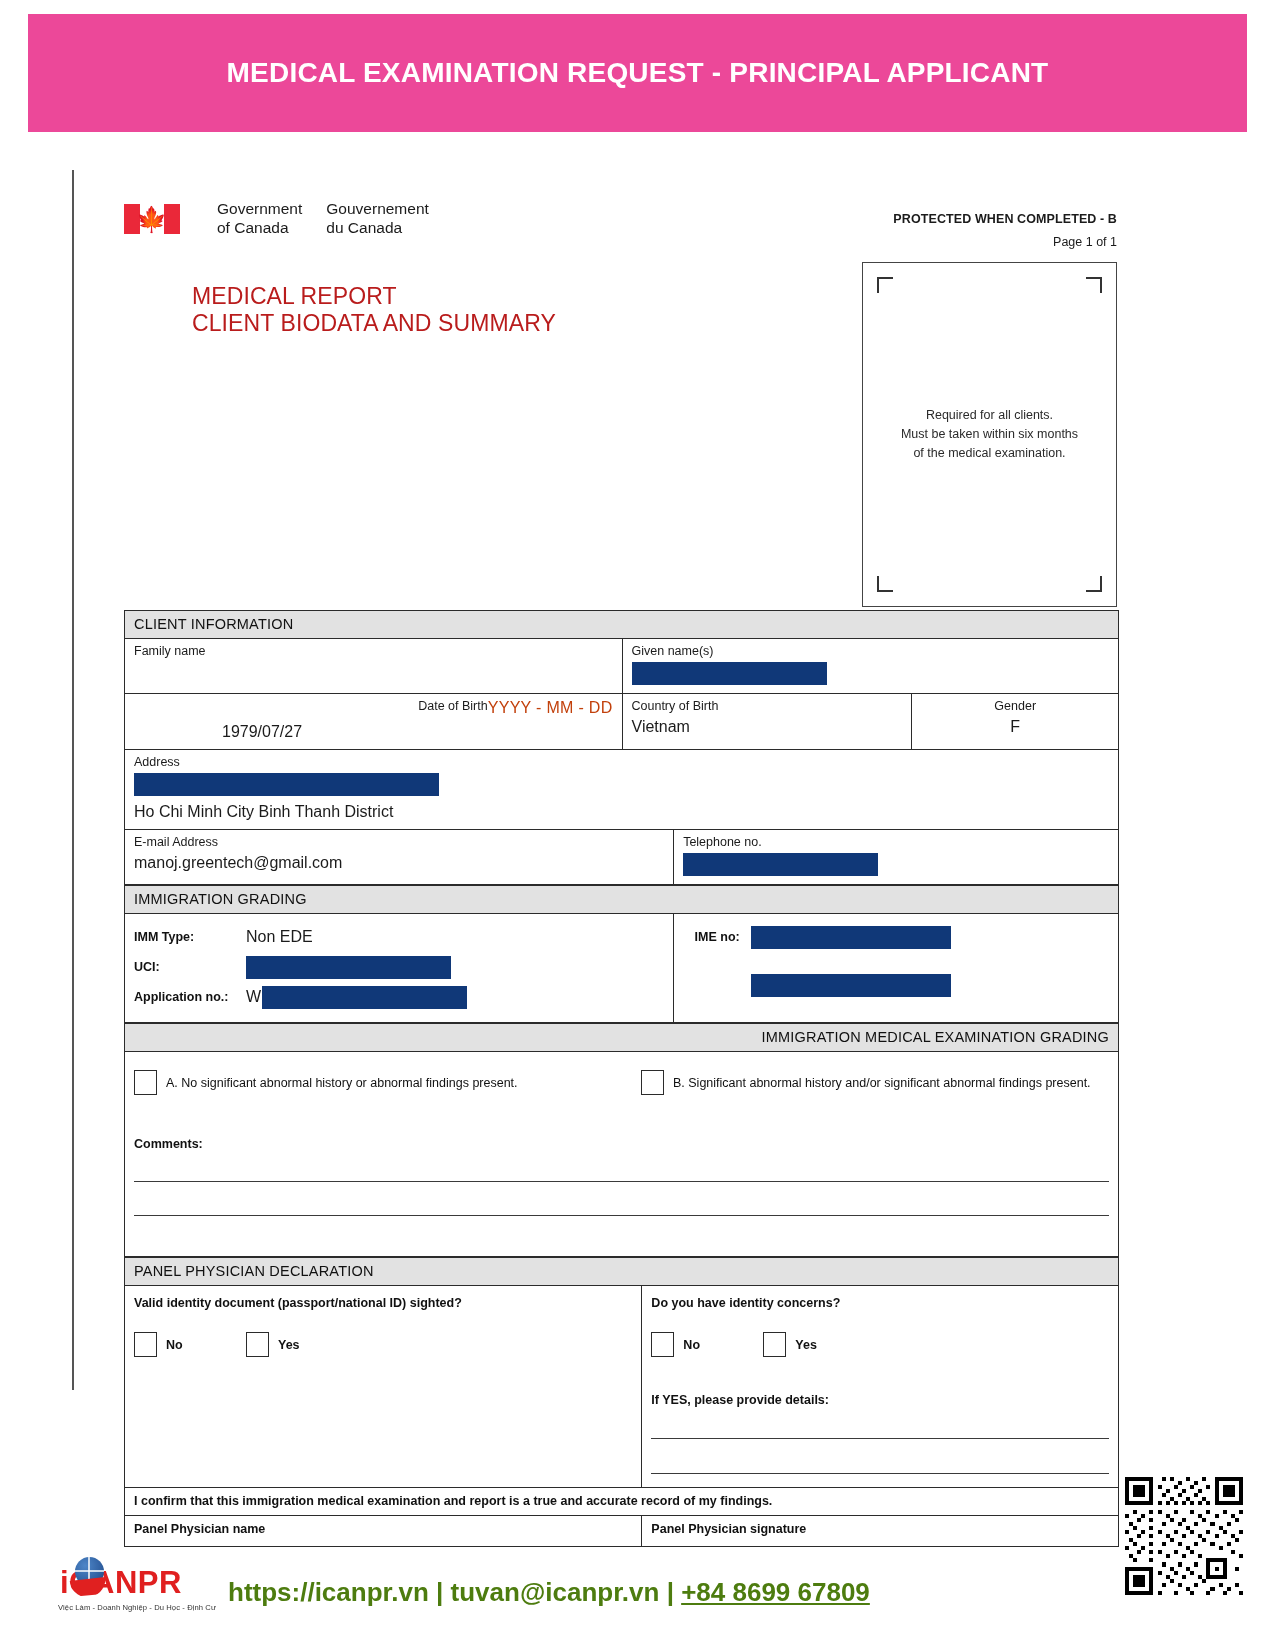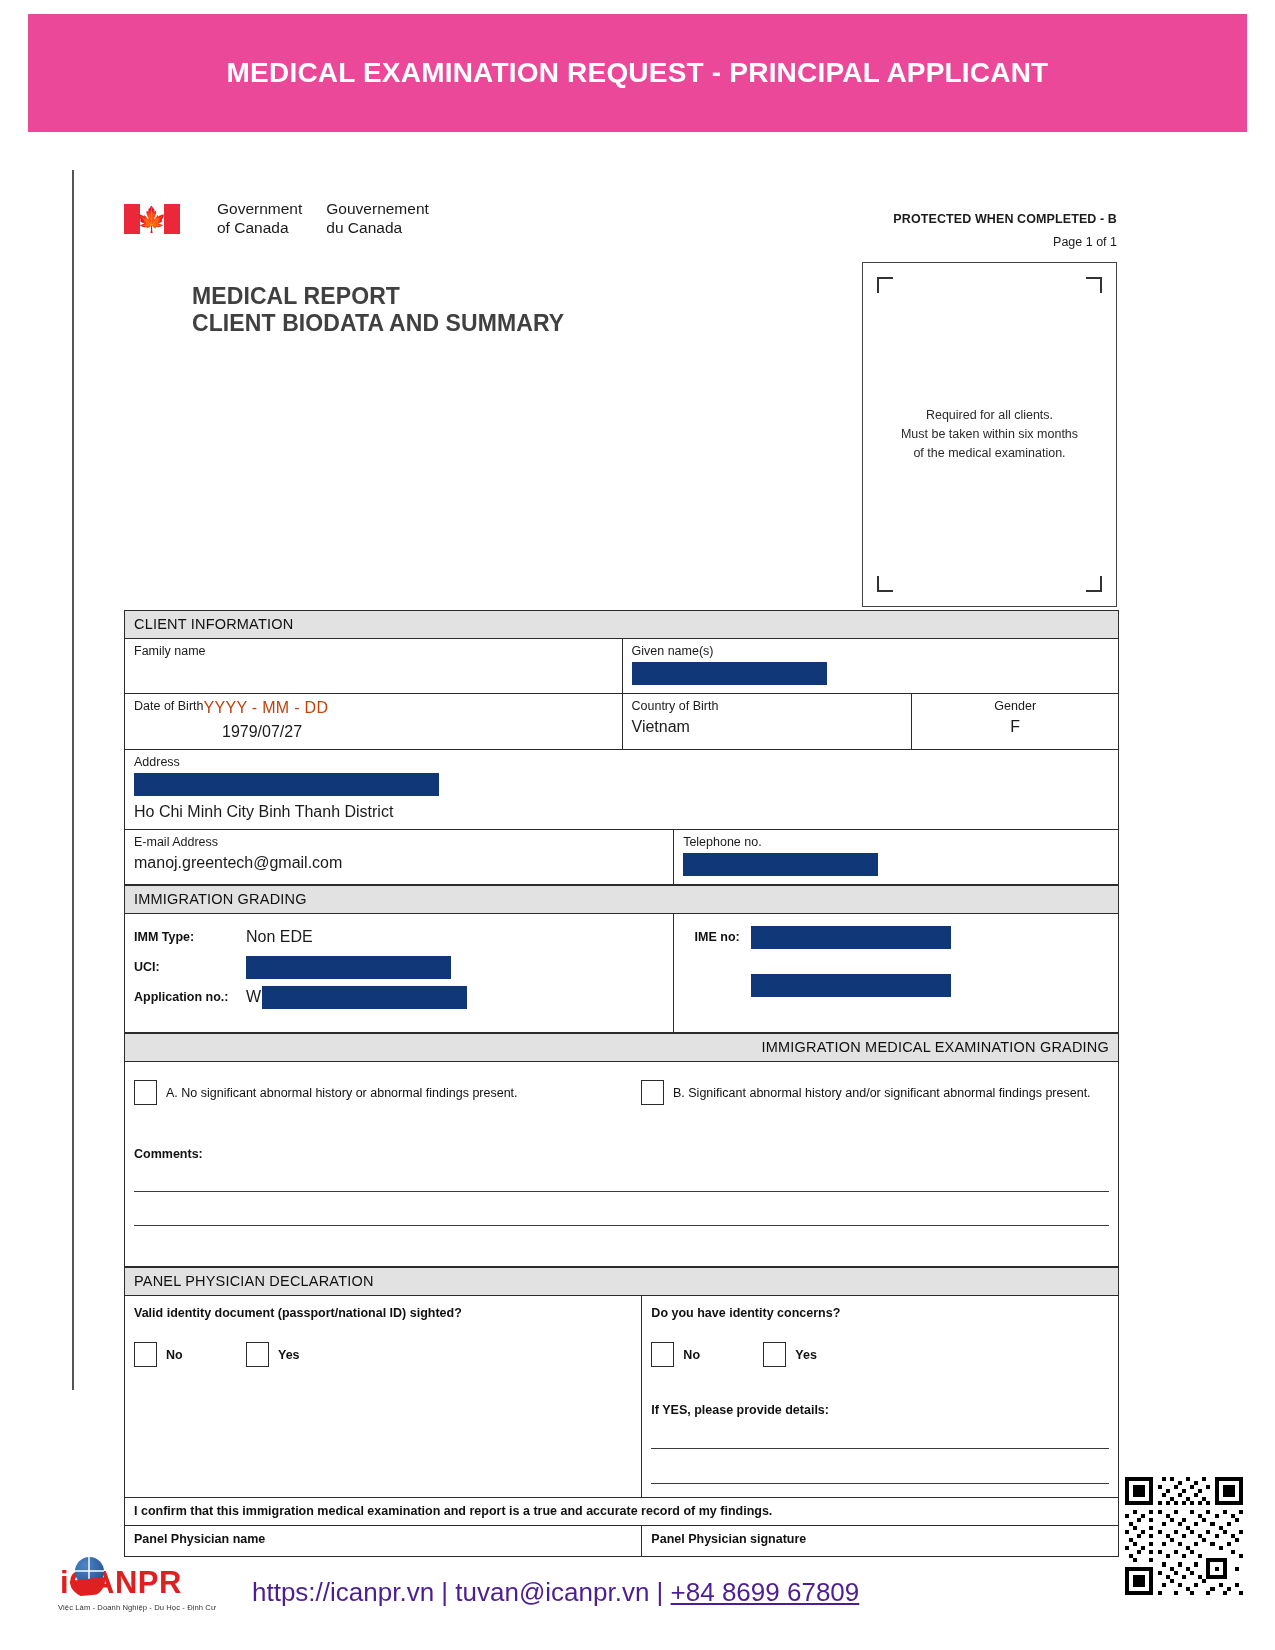--- a/index.html
+++ b/index.html
@@ -49,21 +49,21 @@
   .flag .bar.r { right: 0; }
   .flag .leaf {
     position:absolute; left:50%; top:50%; transform:translate(-50%,-50%);
     font-size: 25px; color:#ea2839; line-height:1;
   }
   .goc-words { display:flex; gap: 24px; margin-left: 24px; }
   .goc-col { font-size: 15.5px; color:#1b1b1b; line-height: 1.22; }
 
   .doc-title {
     position:absolute; left: 118px; top: 113px;
-    font-size: 23px; font-weight: bold; color:#404040;
+    font-size: 23px; font-weight: normal; color:#b91c1c;
     line-height: 1.17; letter-spacing: .1px;
   }
 
   .protected {
     position:absolute; right: 10px; top: 42px;
     text-align: right;
   }
   .protected .p1 { font-size: 12.5px; font-weight: bold; color:#1b1b1b; letter-spacing:.1px; }
   .protected .p2 { font-size: 12.5px; color:#1b1b1b; margin-top: 9px; }
 
@@ -102,21 +102,21 @@
   .cell + .cell { border-left: 1.4px solid #2b2b2b; }
   .lbl { font-size: 12.5px; color:#1b1b1b; }
   .lbl-b { font-size: 12.5px; color:#111; font-weight: bold; }
   .val { font-size: 16px; color:#1b1b1b; margin-top: 5px; }
   .redact { background:#103878; height: 23px; display:inline-block; vertical-align:middle; }
   .c-50 { width: 50%; }
   .c-29 { width: 29.2%; }
   .c-20 { width: 20.8%; }
   .c-full { width: 100%; }
 
-  .dob-inner { display:flex; align-items:flex-start; }
+  .dob-inner { display:flex; align-items:flex-start;justify-content:flex-end; }
   .dob-fmt { font-size: 16px; color:#c2410c; letter-spacing:.3px; }
   .dob-val { font-size: 16px; color:#1b1b1b; margin-top: 6px; margin-left: 88px; }
   .center-txt { text-align:center; }
 
   .imm-line { display:flex; align-items:center; min-height: 30px; }
   .imm-line .k { width: 112px; font-size: 12.5px; font-weight:bold; color:#111; }
   .imm-line .v { font-size: 16px; color:#1b1b1b; }
 
   .chk {
     width: 23px; height: 25px; border: 1.6px solid #2b2b2b;
@@ -149,21 +149,21 @@
   .swoosh {
     position:absolute; left: 13px; top: 10px; width: 36px; height: 20px;
     background:#e02020; border-radius: 0 0 18px 18px; transform: rotate(-12deg);
     clip-path: polygon(0 0, 100% 18%, 92% 100%, 8% 82%);
   }
   .logo-tag {
     font-size: 7.6px; color:#333; margin-top: 5px; letter-spacing: .1px; white-space:nowrap;
   }
   .contact {
     position:absolute; left: 228px; bottom: 42px;
-    font-size: 26px; font-weight: normal; color:#4c1d95; white-space: nowrap; margin-left: 24px;
+    font-size: 26px; font-weight: bold; color:#4d7c0f; white-space: nowrap;
   }
   .contact .ul { text-decoration: underline; }
 
   .qr { position:absolute; right: 32px; bottom: 55px; width: 118px; height: 118px; }
   .qr svg { display:block; }
 </style>
 </head>
 <body>
 
 <div id="page">
@@ -267,21 +267,21 @@
           <div class="lbl">Telephone no.</div>
           <div style="margin-top:4px;">
             <span class="redact" style="width:195px;"></span>
           </div>
         </div>
       </div>
 
       <div class="section-head" style="border-top:1.6px solid #2b2b2b;">IMMIGRATION GRADING</div>
 
       <div class="row">
-        <div class="cell c-55" style="width:55.2%; padding-top:8px; padding-bottom:20px;">
+        <div class="cell c-55" style="width:55.2%; padding-top:8px; padding-bottom:10px;">
           <div class="imm-line">
             <div class="k">IMM Type:</div>
             <div class="v">Non EDE</div>
           </div>
           <div class="imm-line">
             <div class="k">UCI:</div>
             <div class="v"><span class="redact" style="width:205px;"></span></div>
           </div>
           <div class="imm-line">
             <div class="k">Application no.:</div>

